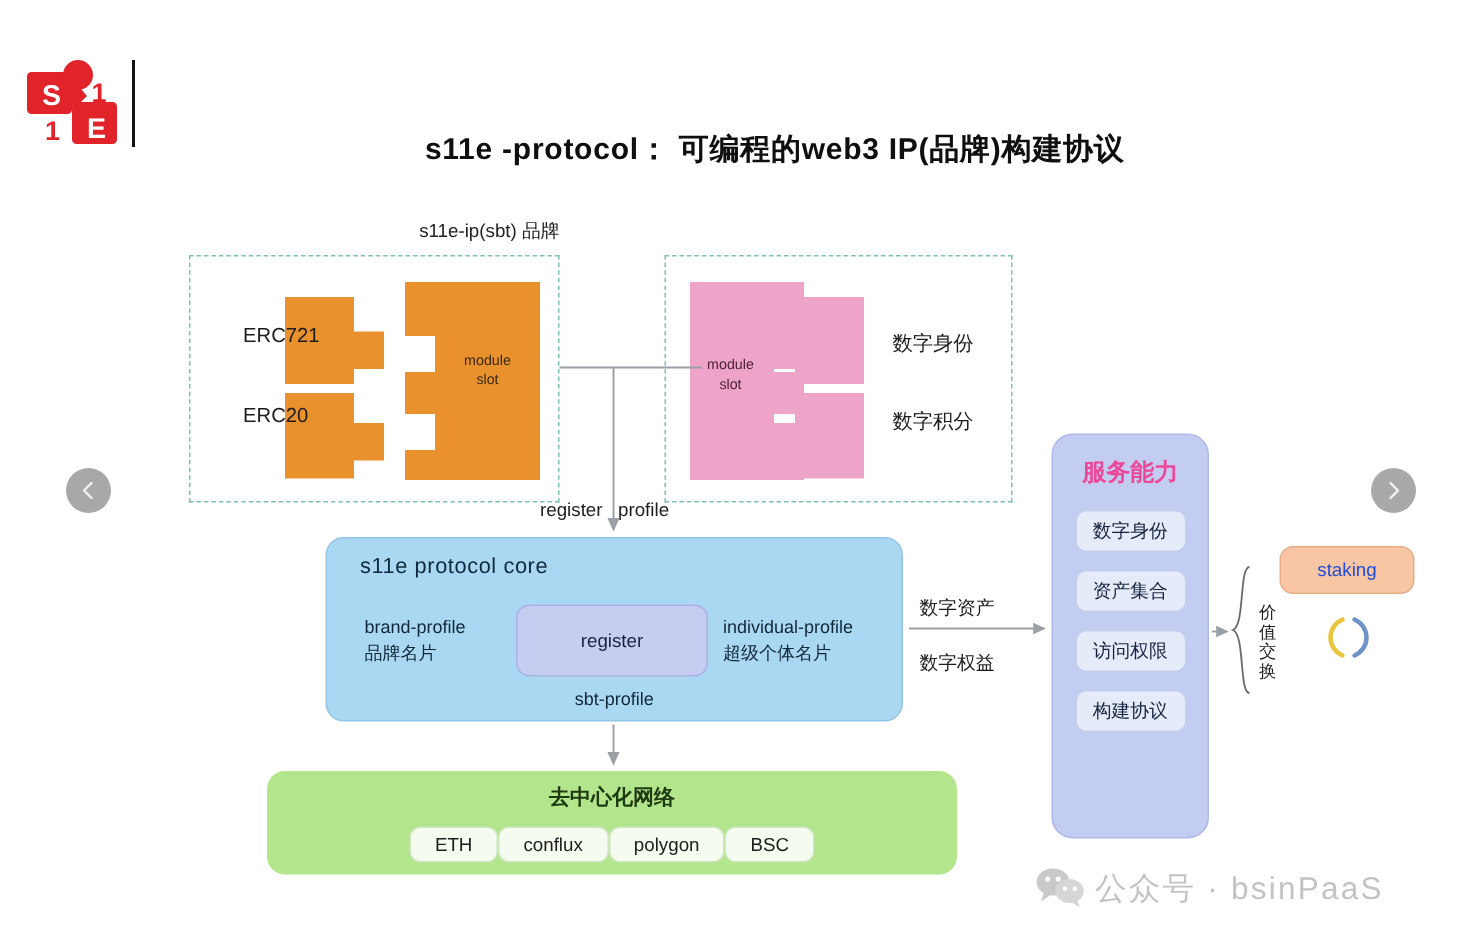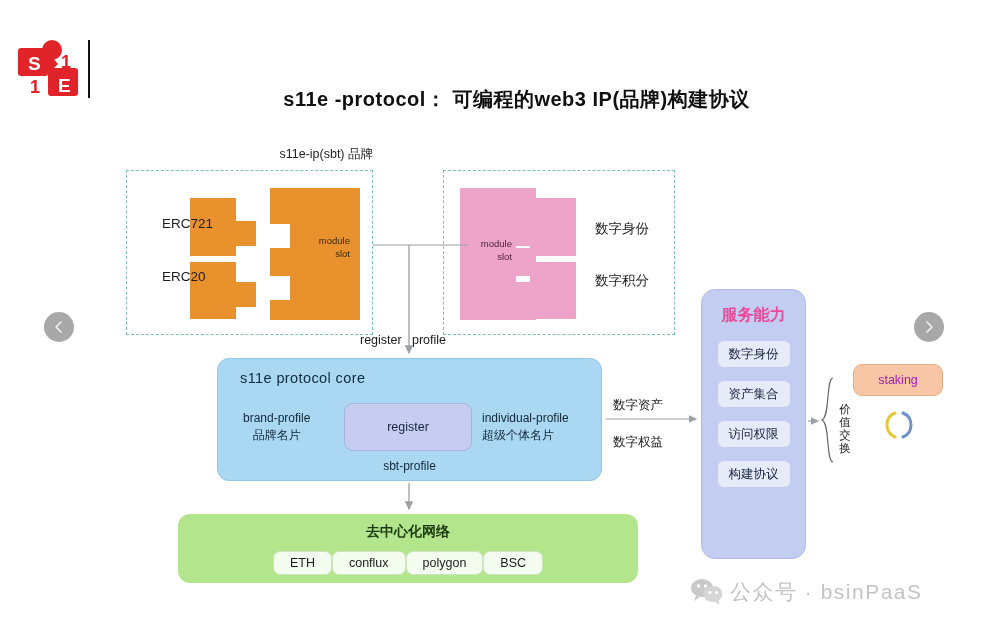--- a/index.html
+++ b/index.html
@@ -47,41 +47,41 @@
   }
   #ipBox{left:126px;top:170px;width:247px;height:165px;}
   #ipLabel{left:126px;top:146px;width:247px;text-align:right;}
   #avatarBox{left:443px;top:170px;width:232px;height:165px;}
   #avatarLabel{left:430px;top:146px;width:258px;}
 
   
   .puz-label{position:absolute;font-size:13.5px;color:#1c1c1c;white-space:nowrap;}
   .slot-text{
     position:absolute;font-size:9.5px;color:#3a2a10;line-height:1.35;
-    text-align:right;white-space:nowrap;
+    text-align:center;white-space:nowrap;
   }
   .slot-text.pink{color:#4a1f33;}
 
   
   .conn-label{position:absolute;font-size:12.5px;color:#1c1c1c;white-space:nowrap;}
 
   
   #core{
     position:absolute;left:217px;top:358px;width:385px;height:123px;
     background:#aad7f2;border:1px solid #93c6e6;border-radius:12px;
     box-sizing:border-box;
   }
   #coreTitle{
     position:absolute;left:240px;top:370px;font-size:14.5px;color:#0e2a3d;
     letter-spacing:.4px;
   }
   .core-side{
     position:absolute;font-size:12px;color:#11283a;line-height:1.45;
   }
-  #brandSide{left:243px;top:410px;text-align:center;}
+  #brandSide{left:243px;top:410px;text-align:left;}
   #individualSide{left:482px;top:410px;text-align:left;}
   #registerBox{
     position:absolute;left:344px;top:403px;width:128px;height:48px;
     background:#c6cdf0;border:1px solid #a9b2e2;border-radius:9px;
     display:flex;align-items:center;justify-content:center;
     font-size:12.5px;color:#17253f;box-sizing:border-box;
   }
   #sbtProfile{
     position:absolute;left:217px;top:459px;width:385px;text-align:center;
     font-size:12px;color:#11283a;
@@ -120,21 +120,21 @@
   .svc-item{
     width:74px;height:28px;background:#e6ebfa;border:1px solid #c4cdeb;
     border-radius:7px;display:flex;align-items:center;justify-content:center;
     font-size:12.5px;color:#16233f;box-sizing:border-box;
   }
 
   
   .tag-box{
     position:absolute;background:#f8c6a4;border:1px solid #e7ad86;
     border-radius:9px;display:flex;align-items:center;justify-content:center;
-    font-size:12.5px;color:#a21caf;box-sizing:border-box;
+    font-size:12.5px;color:#1d4ed8;box-sizing:border-box;
   }
   #staking{left:853px;top:364px;width:90px;height:32px;}
   #exchange{left:858px;top:448px;width:95px;height:32px;}
   #vertLabel{
     position:absolute;left:838px;top:403px;width:14px;
     font-size:11.5px;line-height:1.12;color:#1c1c1c;text-align:center;
   }
   #vertLabel span{display:block;}
   #braceSvg{position:absolute;left:820px;top:377px;}
   #swapIcon{position:absolute;left:882px;top:408px;}

